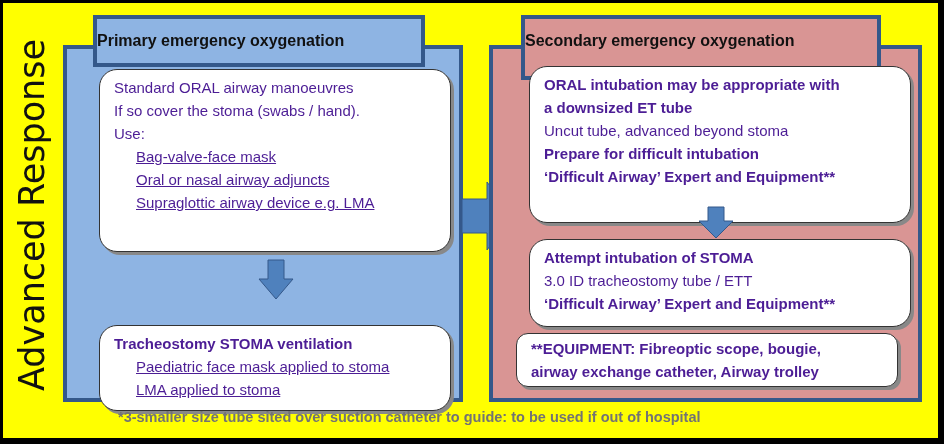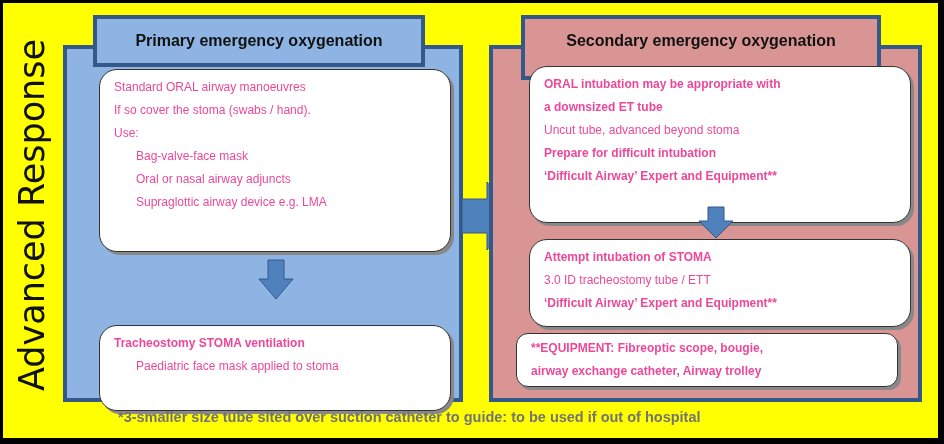--- a/index.html
+++ b/index.html
@@ -3,26 +3,26 @@
 <meta charset="utf-8">
 <style>
   html,body{margin:0;padding:0;}
   body{width:944px;height:444px;background:#000;position:relative;overflow:hidden;font-family:"Liberation Sans",sans-serif;}
   #canvas{position:absolute;left:3px;top:3px;width:935px;height:435px;background:#ffff00;}
   .side{position:absolute;left:0;top:0;width:58px;height:435px;}
   .side span{position:absolute;left:29px;top:212px;transform:translate(-50%,-50%) rotate(-90deg);white-space:nowrap;font-size:35px;color:#111;font-family:"DejaVu Sans",sans-serif;}
   .panel{position:absolute;border:4px solid #34588a;box-sizing:border-box;}
   .panel.blue{left:60px;top:42px;width:400px;height:357px;background:#8eb4e3;}
   .panel.red{left:486px;top:42px;width:433px;height:357px;background:#d99594;}
-  .hdr{position:absolute;border:4px solid #34588a;box-sizing:border-box;text-align:center;font-weight:bold;font-size:16px;color:#111;line-height:44px;}
+  .hdr{position:absolute;border:4px solid #34588a;box-sizing:border-box;font-weight:bold;font-size:16px;color:#111;line-height:44px;}
   .hdr.blue{left:90px;top:12px;width:332px;height:52px;background:#8eb4e3;}
   .hdr.red{left:518px;top:12px;width:360px;height:65px;background:#d99594;}
-  .box{position:absolute;background:#fff;border:1.5px solid #333;border-radius:18px;box-shadow:3px 3px 0 #888;box-sizing:border-box;font-size:12px;color:#ec4899;line-height:23px;padding:6px 14px;}
+  .box{position:absolute;background:#fff;border:1.5px solid #333;border-radius:18px;box-shadow:3px 3px 0 #888;box-sizing:border-box;font-size:15px;color:#4c1d95;line-height:23px;padding:6px 14px;}
   .box .b{font-weight:bold;}
-  .box .ind{padding-left:22px;}
+  .box .ind{padding-left:22px;text-decoration:underline;}
   .arrow-down{position:absolute;}
   .arrow-right{position:absolute;}
   .footnote{position:absolute;left:115px;top:406px;font-size:14.5px;font-weight:bold;color:#737373;}
 </style>
 </head>
 <body>
 
 <div id="canvas">
   <div class="side">
     <span>Advanced Response</span>
@@ -40,20 +40,21 @@
     <div class="ind">Supraglottic airway device e.g. LMA</div>
   </div>
 
   <svg class="arrow-down" style="left:255px;top:256px;" width="36" height="42">
     <polygon points="10,1 26,1 26,20 35,20 18,40 1,20 10,20" fill="#4f81bd" stroke="#34588a" stroke-width="1"></polygon>
   </svg>
 
   <div class="box" style="left:96px;top:298px;width:352px;height:86px;margin-top:24px;">
     <div class="b">Tracheostomy STOMA ventilation</div>
     <div class="ind">Paediatric face mask applied to stoma</div>
+    <div class="ind">LMA applied to stoma</div>
   </div>
 
   <svg class="arrow-right" style="left:458px;top:178px;" width="54" height="70">
     <polygon points="1,18 26,18 26,1 52,35 26,69 26,52 1,52" fill="#4f81bd" stroke="#34588a" stroke-width="1"></polygon>
   </svg>
 
   <div class="panel red"></div>
   <div class="hdr red">Secondary emergency oxygenation</div>
 
   <div class="box" style="left:526px;top:63px;width:382px;height:157px;">

